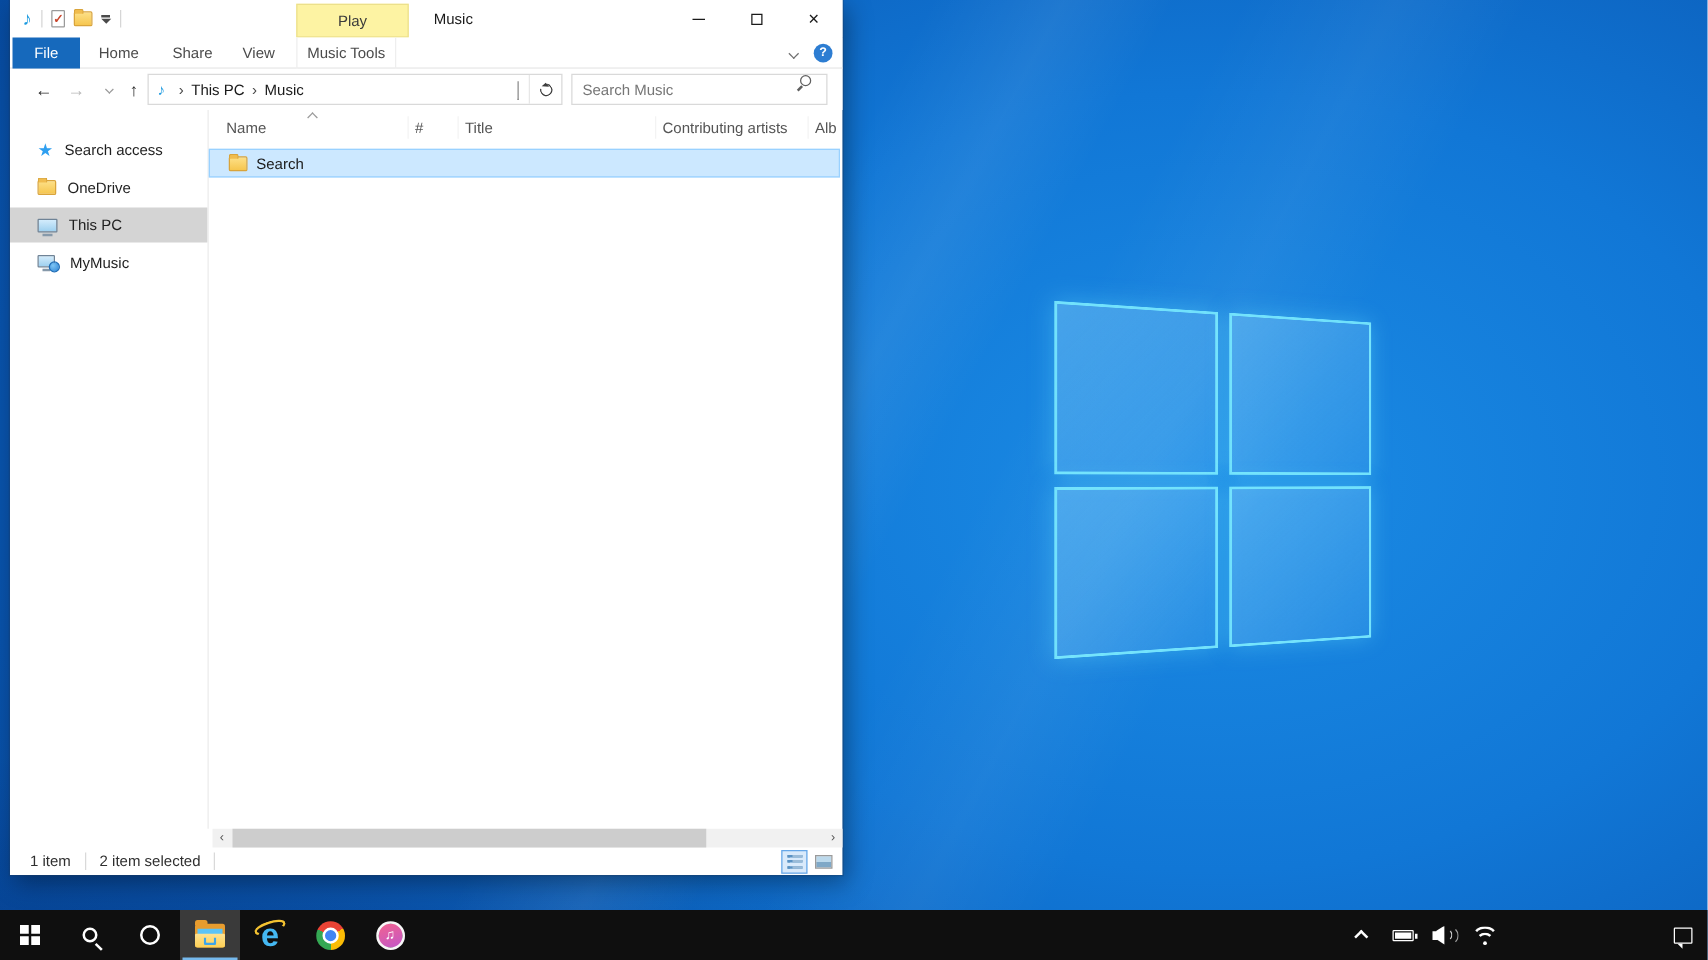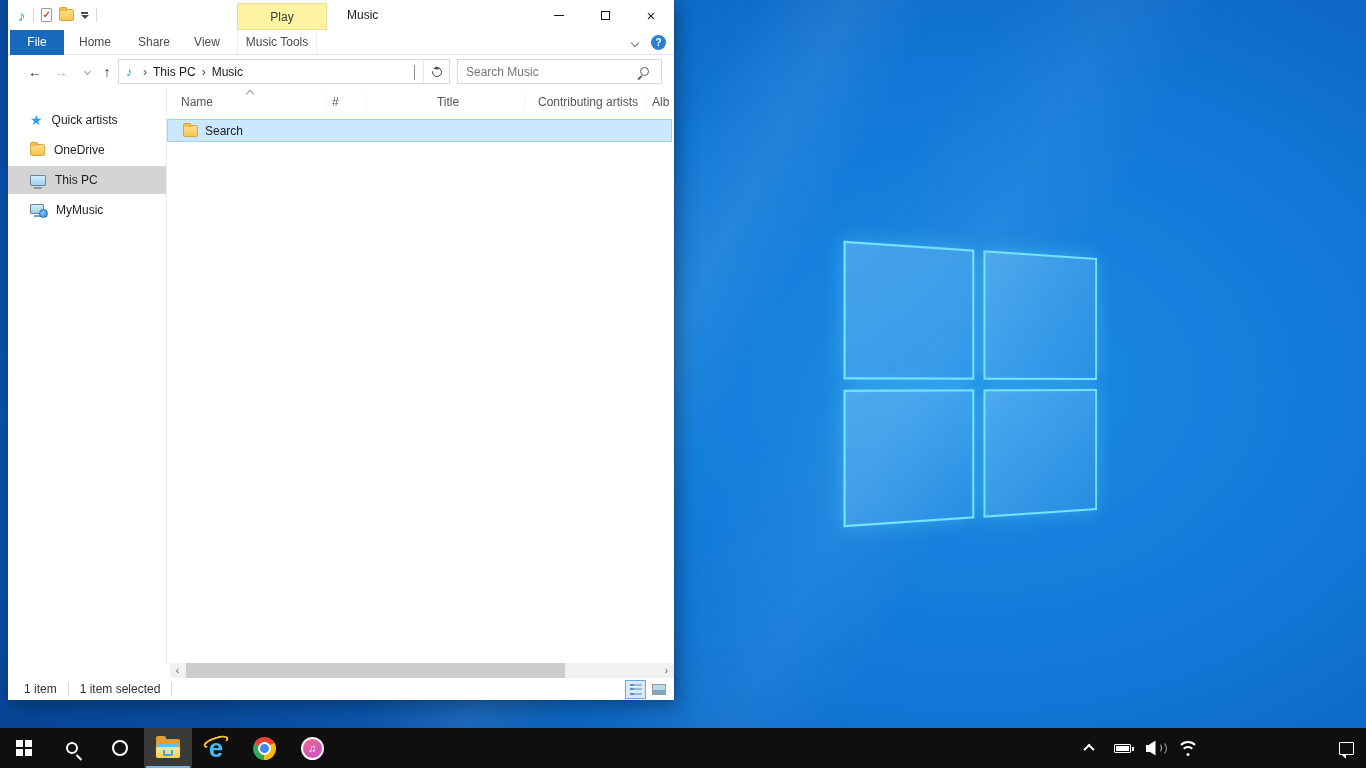--- a/index.html
+++ b/index.html
@@ -72,21 +72,21 @@
   .addr-box .note-glyph { font-size:12px; margin:0 5px 0 7px; }
   .crumb-sep { color:#4a4a4a; font-size:12px; margin:0 6px; }
   .crumb { color:#1a1a1a; }
   .addr-spacer { flex:1; }
   .addr-chev { padding:0 8px; }
   .addr-chev .chev { border-color:#8a8a8a; width:5px; height:5px; }
   .refresh-btn { width:26px; height:100%; border-left:1px solid #e7e7e7; display:flex; align-items:center; justify-content:center; }
   .refresh-glyph { width:10px; height:10px; border:1.5px solid #3c3c3c; border-radius:50%; border-top-color:transparent; position:relative; transform:rotate(-35deg); }
   .refresh-glyph::after { content:""; position:absolute; top:-4px; right:-2px; border:3px solid transparent; border-bottom-color:#3c3c3c; transform:rotate(40deg); }
   .search-box { position:absolute; left:449px; top:4px; width:205px; height:25px; border:1px solid #d9d9d9;
-      background:#fff; display:flex; align-items:center; }
+      background:#fff; display:flex; }
   .search-box input { flex:1; border:none; outline:none; font:inherit; font-size:12px; color:#333; padding-left:8px; background:transparent; }
   .search-box input::placeholder { color:#767676; }
   .mag-sm { width:9px; height:9px; border:1.5px solid #5f5f5f; border-radius:50%; position:relative; margin-right:12px; }
   .mag-sm::after { content:""; position:absolute; width:1.5px; height:5px; background:#5f5f5f; top:7px; left:-2px; transform:rotate(45deg); }
 
   
   .main { display:flex; height:575px; }
   .sidebar { width:158px; padding-top:16px; flex:none; }
   .side-item { height:28px; margin:2px 0; display:flex; align-items:center; padding-left:22px; gap:9px; color:#1f1f1f; }
   .side-item.selected { background:#d4d4d4; }
@@ -96,22 +96,22 @@
   .net-wrap { position:relative; width:17px; height:13px; }
   .net-wrap .mon { position:absolute; left:0; top:0; width:14px; height:10px; }
   .net-globe { position:absolute; right:-1px; bottom:-1px; width:9px; height:9px; border-radius:50%;
       background:radial-gradient(circle at 35% 35%, #7cc4f4, #2f86d6); border:1px solid #1d6cb5; }
 
   .listarea { flex:1; border-left:1px solid #ececec; position:relative; }
   .cols { display:flex; height:28px; align-items:center; color:#555; position:relative; }
   .colcell { padding-left:14px; border-right:1px solid #f3f3f3; height:18px; line-height:18px; }
   .c0 { width:160px; }
   .c1 { width:40px; padding-left:5px; }
-  .c2 { width:158px; padding-left:5px;text-align:center; }
-  .c3 { width:122px; padding-left:5px;text-align:center; }
+  .c2 { width:158px; padding-left:5px; }
+  .c3 { width:122px; padding-left:5px; }
   .c4 { flex:1; padding-left:5px; border-right:none; overflow:hidden; white-space:nowrap; }
   .sort-caret { position:absolute; left:80px; top:3px; width:6px; height:6px;
       border-left:1.5px solid #9a9a9a; border-top:1.5px solid #9a9a9a; transform:rotate(45deg); }
   .file-item { position:absolute; top:31px; left:0; right:2px; height:23px; background:#cce8ff;
       border:1px solid #99d1ff; display:flex; align-items:center; padding-left:15px; gap:7px; color:#1a1a1a; }
 
   
   .hscroll { margin-left:162px; width:504px; height:15px; background:#f1f1f1; position:relative;
       display:flex; align-items:center; justify-content:space-between; color:#555; font-size:10px; }
   .hs-arrow { width:15px; text-align:center; line-height:15px; }
@@ -261,21 +261,21 @@
     <div class="search-box">
       <input type="text" placeholder="Search Music" style="">
       <span class="mag-sm"></span>
     </div>
   </div>
 
   <div class="main">
     <div class="sidebar">
       <div class="side-item">
         <span class="qa-star">★</span>
-        <span>Quick artists</span>
+        <span>Search access</span>
       </div>
       <div class="side-item">
         <span class="fold"></span>
         <span>OneDrive</span>
       </div>
       <div class="side-item selected">
         <span class="mon"></span>
         <span>This PC</span>
       </div>
       <div class="side-item">
@@ -305,21 +305,21 @@
 
   <div class="hscroll">
     <span class="hs-arrow">‹</span>
     <span class="hs-thumb"></span>
     <span class="hs-arrow">›</span>
   </div>
 
   <div class="statusbar">
     <span>1 item</span>
     <span class="status-sep"></span>
-    <span>1 item selected</span>
+    <span>2 item selected</span>
     <span class="status-sep"></span>
     <div class="views">
       <div class="view-btn active">
         <span class="list-glyph">
             <i></i>
             <i></i>
             <i></i>
           </span>
       </div>
       <div class="view-btn">

